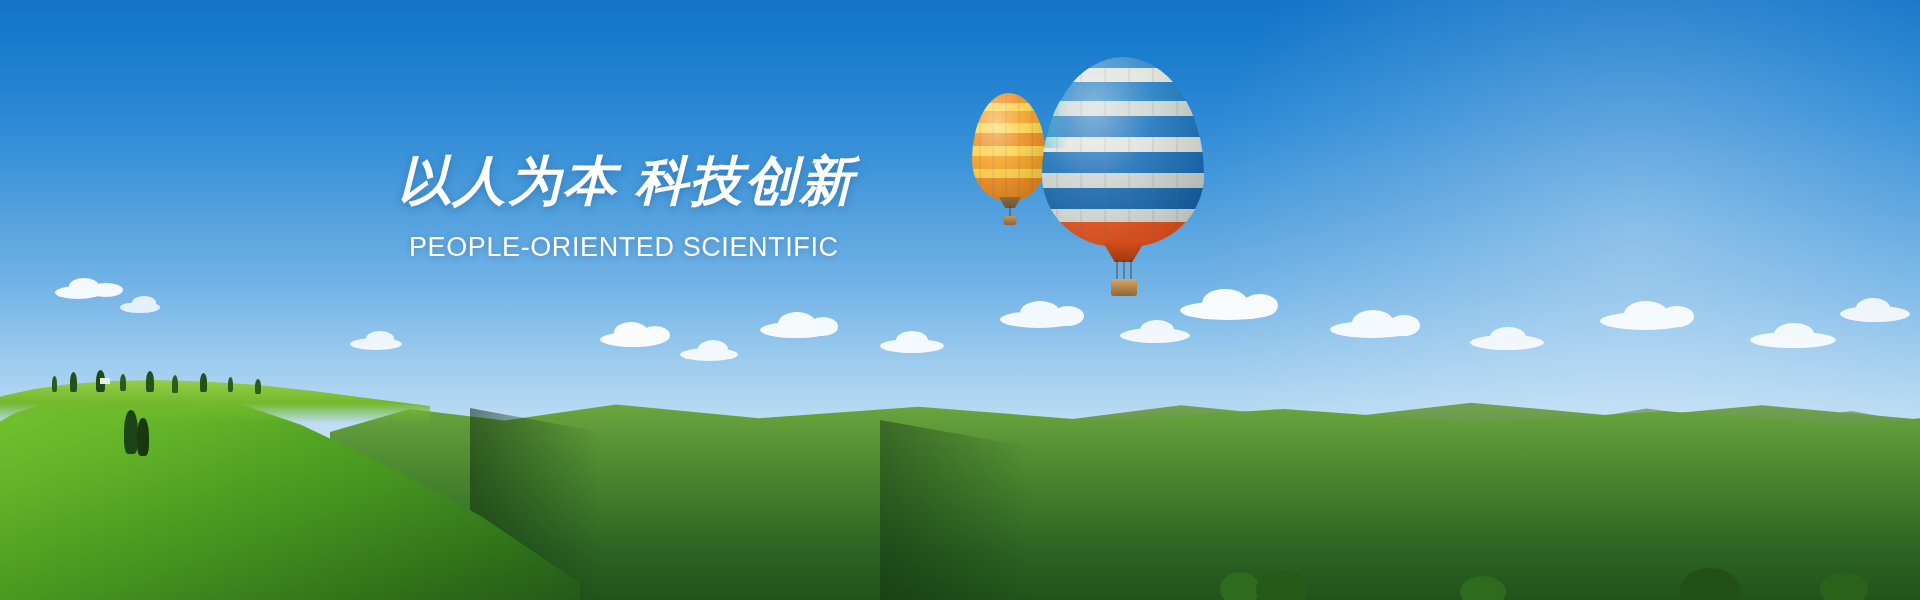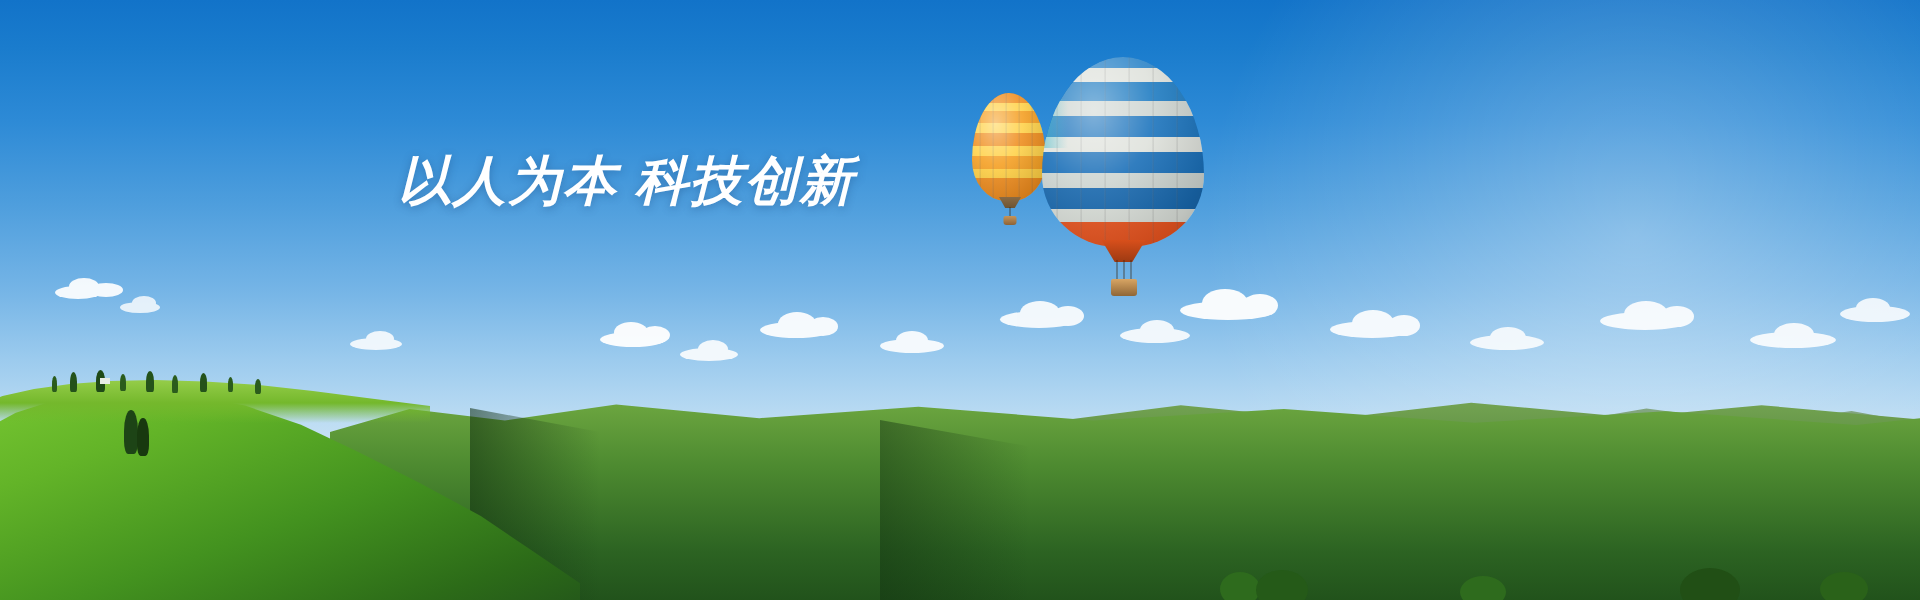--- a/index.html
+++ b/index.html
@@ -239,15 +239,16 @@
       <span style="position:absolute;left:60px;bottom:-6px;width:40px;height:34px;background:#2e6b1d;border-radius:50%;display:block;"></span>
       <span style="position:absolute;left:96px;bottom:-10px;width:52px;height:40px;background:#255a18;border-radius:50%;display:block;"></span>
       <span style="position:absolute;left:300px;bottom:-8px;width:46px;height:32px;background:#2e6b1d;border-radius:50%;display:block;"></span>
       <span style="position:absolute;left:520px;bottom:-12px;width:60px;height:44px;background:#214f15;border-radius:50%;display:block;"></span>
       <span style="position:absolute;left:660px;bottom:-6px;width:48px;height:34px;background:#2a6219;border-radius:50%;display:block;"></span>
     </div>
   </div>
 
   <div class="textblock">
     <div class="headline">以人为本  科技创新</div>
+    <div class="sub sub1">PEOPLE-ORIENTED SCIENTIFIC</div>
   </div>
 
 </div>
 
 </body></html>

